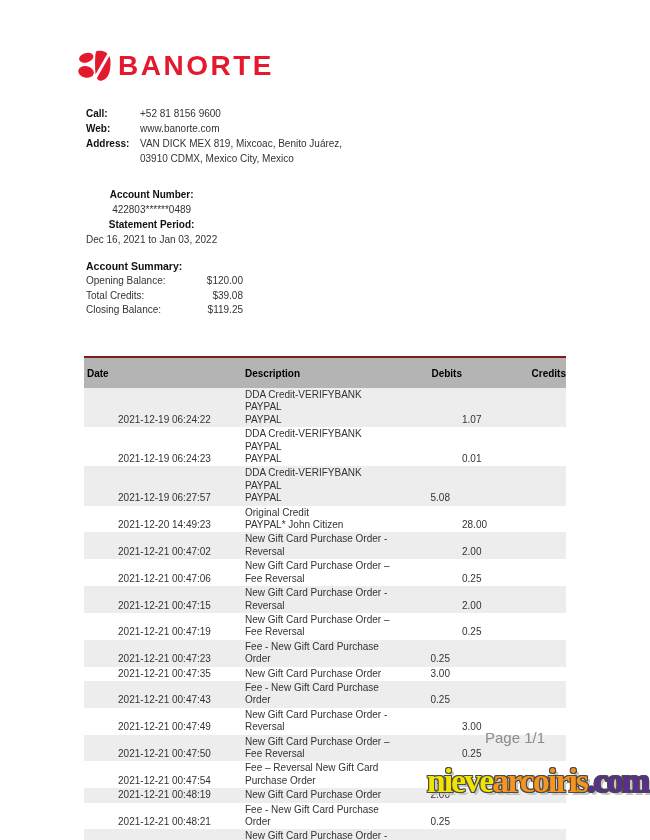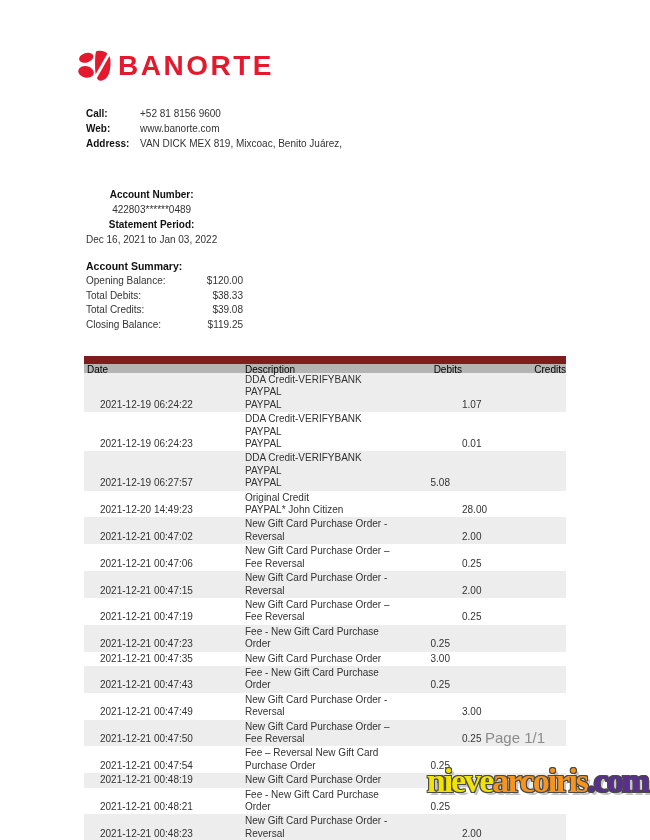--- a/index.html
+++ b/index.html
@@ -27,31 +27,31 @@
   
   .summary { position:absolute; left:86px; top:259px; font-size:10px; }
   .summary-head { font-size:10.5px; line-height:15px; }
   .summary-row { display:grid; grid-template-columns:105px 52px; line-height:14.5px; }
   .summary-row .val { text-align:right; color:#333; }
 
   
   .txn { position:absolute; left:84px; top:356px; width:482px; font-size:10px; }
   .thead {
     display:grid; grid-template-columns:158px 148px 72px 104px;
-    background:#b4b4b4; border-top:8px solid #7f1d1d;
-    font-weight:normal; color:#000; height:17px; align-items:center;
+    background:#b4b4b4; border-top:2px solid #7f1d1d;
+    font-weight:bold; color:#000; height:32px; align-items:center;
   }
   .thead .h-date, .thead .h-desc { padding-left:3px; text-align:left; }
   .thead .h-debit, .thead .h-credit { text-align:right; }
   .trow {
     display:grid; grid-template-columns:158px 148px 72px 104px;
     align-items:end; padding:1px 0; line-height:12.4px; color:#333;
   }
   .trow:nth-child(odd) { background:#ededed; }
-  .c-date { padding-left:16px; }
+  .c-date { padding-left:3px;text-align:center; }
   .c-desc { padding-left:3px; }
   .c-debit { text-align:right; padding-right:12px; }
   .c-credit { text-align:left; padding-right:20px; }
 
   
   .page-num { position:absolute; left:485px; top:729px; font-size:15px; color:#8c8c8c; }
 
   
   .watermark {
     position:absolute; right:2px; top:760px; white-space:nowrap;
@@ -85,44 +85,41 @@
 
   <div class="cs">
     <div class="cs-grid">
       <span class="bold">Call:</span>
       <span>+52 81 8156 9600</span>
       <span class="bold">Web:</span>
       <span>www.banorte.com</span>
       <span class="bold">Address:</span>
       <span>VAN DICK MEX 819, Mixcoac, Benito Juárez,</span>
       <span></span>
+      <span>03910 CDMX, Mexico City, Mexico</span>
     </div>
   </div>
 
   <div class="parties">
     <div class="party-right">
       <div class="bold">Account Number:</div>
       <div>422803******0489</div>
       <div class="bold">Statement Period:</div>
       <div>Dec 16, 2021 to Jan 03, 2022</div>
     </div>
   </div>
 
   <div class="summary">
     <div class="summary-head bold">Account Summary:</div>
     <div>
     <div class="summary-row">
       <span>Opening Balance:</span>
       <span class="val">$120.00</span>
     </div>
 
-    <div class="summary-row">
-      <span>Total Debits:</span>
-      <span class="val">$38.33</span>
-    </div>
 
     <div class="summary-row">
       <span>Total Credits:</span>
       <span class="val">$39.08</span>
     </div>
 
     <div class="summary-row">
       <span>Closing Balance:</span>
       <span class="val">$119.25</span>
     </div>

